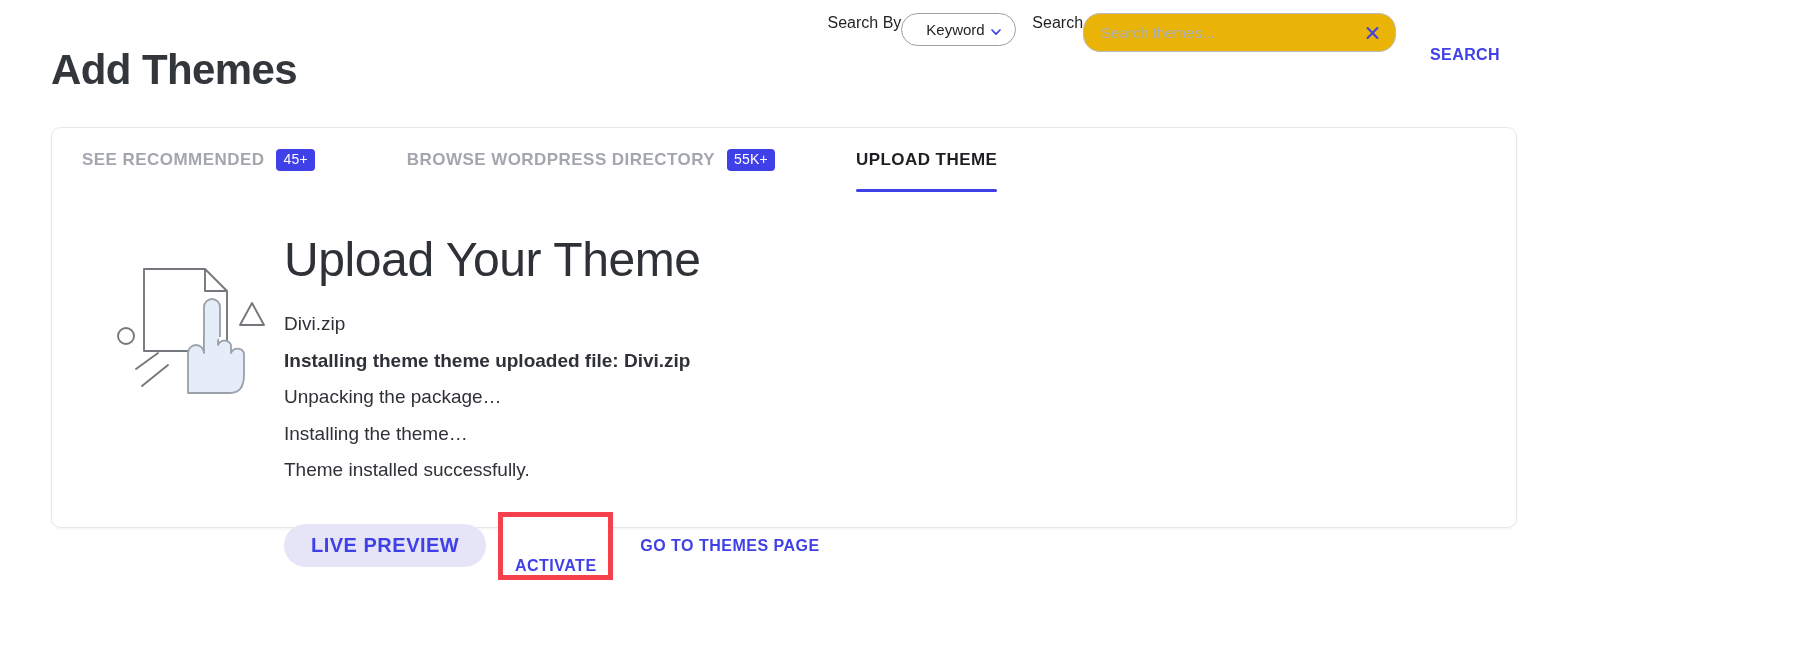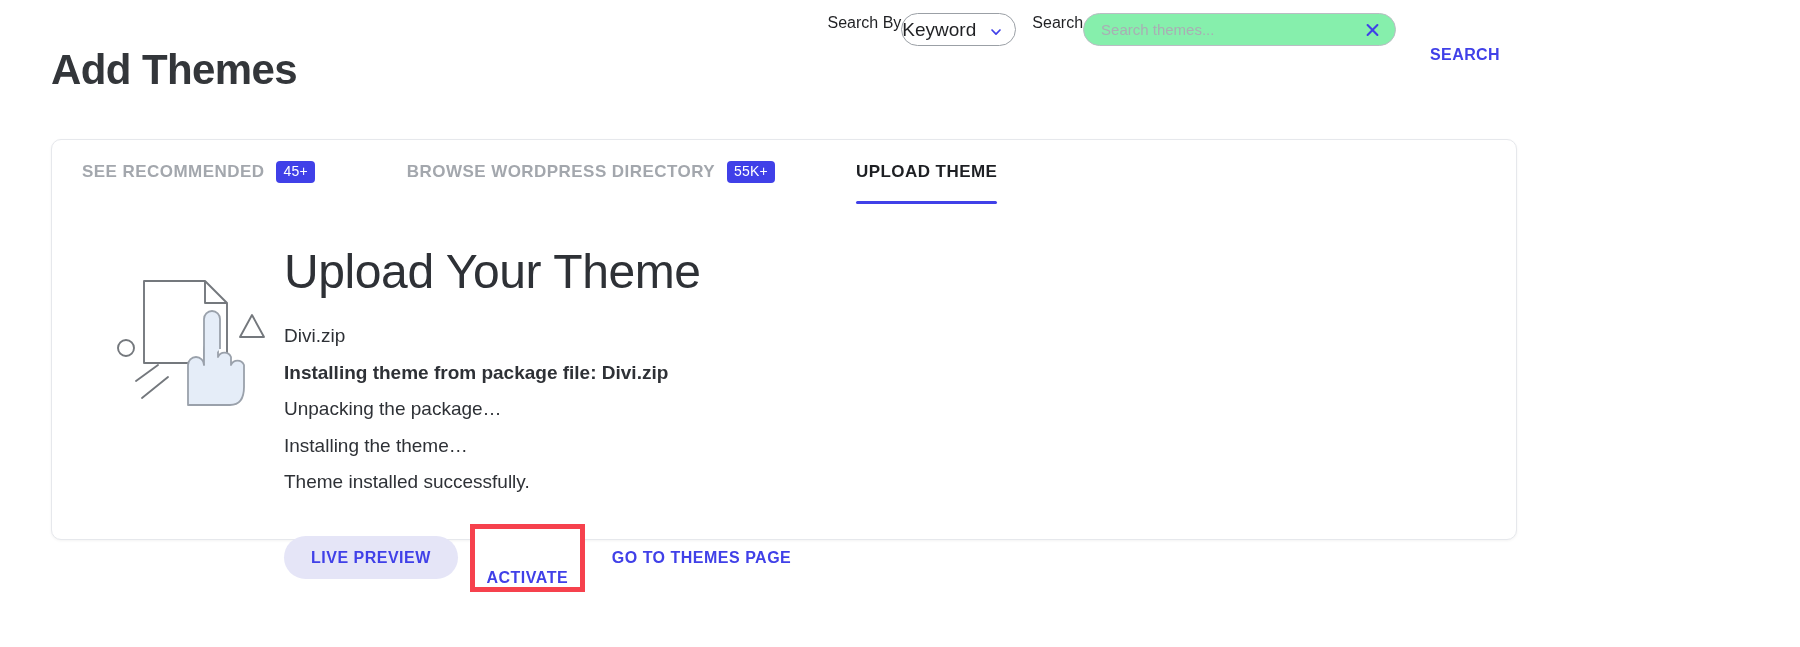--- a/index.html
+++ b/index.html
@@ -62,43 +62,44 @@
     width: 115px;
     height: 33px;
     border: 1px solid #9ba0a6;
     border-radius: 17px;
     display: flex;
     align-items: center;
     background: #fff;
     cursor: pointer;
   }
   .select-value {
-    font-size: 19px;
+    font-size: 15px;
     color: #1f2023;
     padding-left: 0;
     line-height: 18px;
+    margin-left: 24px;
   }
   .chevron {
     position: absolute;
     right: 13px;
     top: 50%;
     transform: translateY(-50%);
     width: 12px;
     height: 12px;
   }
 
   .search-input-wrap {
     position: relative;
     width: 313px;
-    height: 33px;
+    height: 39px;
     border: 1px solid #b9bdc3;
     border-radius: 17px;
     display: flex;
     align-items: flex-end;
-    background: #86efac;
+    background: #eab308;
   }
   .search-input {
     border: none;
     outline: none;
     background: transparent;
     font-family: "Liberation Sans", sans-serif;
     font-size: 15px;
     color: #3a3d42;
     padding-left: 17px;
     width: 250px;
@@ -127,21 +128,21 @@
     cursor: pointer;
     margin-top: 33px;
     margin-left: 18px;
     padding: 0;
   }
 
   
   .card {
     position: absolute;
     left: 51px;
-    top: 139px;
+    top: 127px;
     width: 1466px;
     height: 401px;
     background: #ffffff;
     border: 1px solid #e6e8ec;
     border-radius: 10px;
     box-shadow: 0 1px 3px rgba(20,23,28,0.05);
   }
 
   .tabs {
     position: absolute;
@@ -243,21 +244,21 @@
   }
 
   .btn-pill {
     background: #e5e5f7;
     color: #4040e8;
     border: none;
     border-radius: 22px;
     height: 43px;
     padding: 0 27px;
     font-family: "Liberation Sans", sans-serif;
-    font-size: 16px;
+    font-size: 20px;
     font-weight: 700;
     letter-spacing: 0.5px;
     cursor: pointer;
     text-align: right;
   }
 
   .btn-activate-wrap {
     margin-left: 12px;
     border: 5px solid #f6414d;
     background: #ffffff;
@@ -360,21 +361,21 @@
           <path d="M92 112 V66 a8 8 0 0 1 16 0 V96" fill="#e5edf8" stroke="#9aa1ab" stroke-width="1.8" stroke-linejoin="round"></path>
         </svg>
       </div>
 
       <div class="content">
 
         <div class="upload-heading">Upload Your Theme</div>
 
         <div class="status-list">
           <div class="status-line">Divi.zip</div>
-          <div class="status-line bold">Installing theme from package file: Divi.zip</div>
+          <div class="status-line bold">Installing theme theme uploaded file: Divi.zip</div>
           <div class="status-line">Unpacking the package…</div>
           <div class="status-line">Installing the theme…</div>
           <div class="status-line">Theme installed successfully.</div>
         </div>
 
         <div class="actions">
           <button class="btn-pill">LIVE PREVIEW</button>
 
           <div class="btn-activate-wrap">
             <button class="btn-link">ACTIVATE</button>

